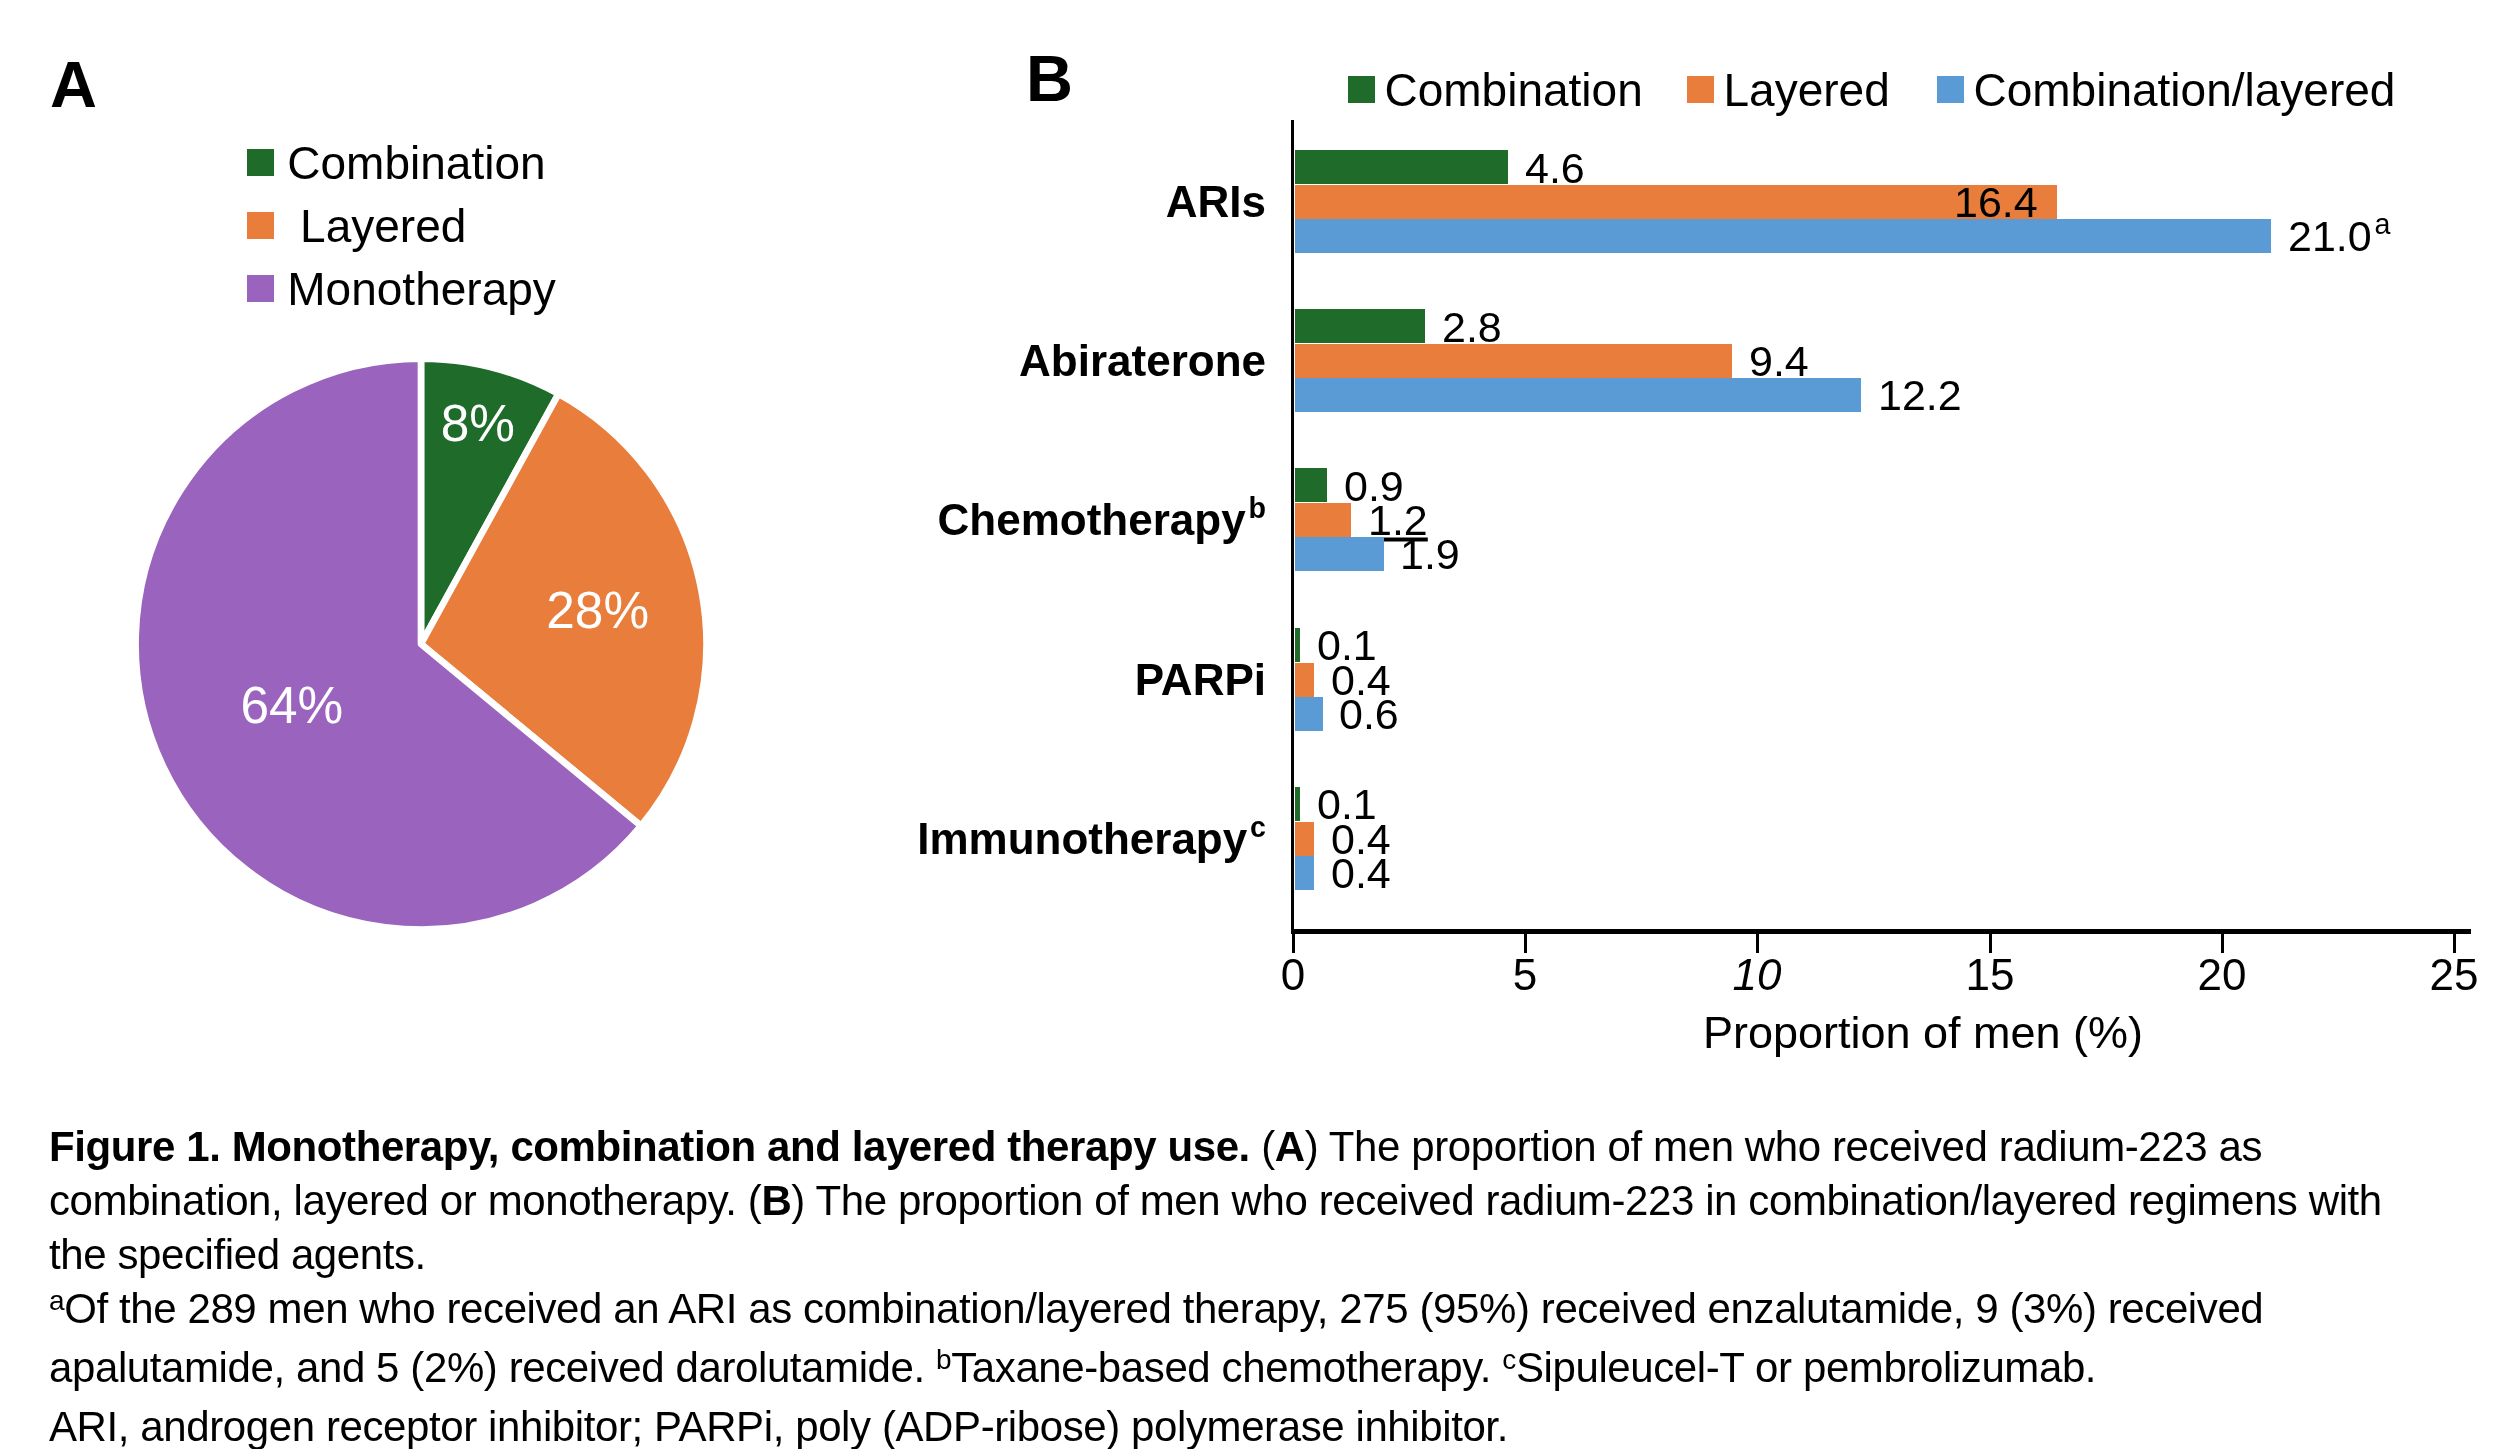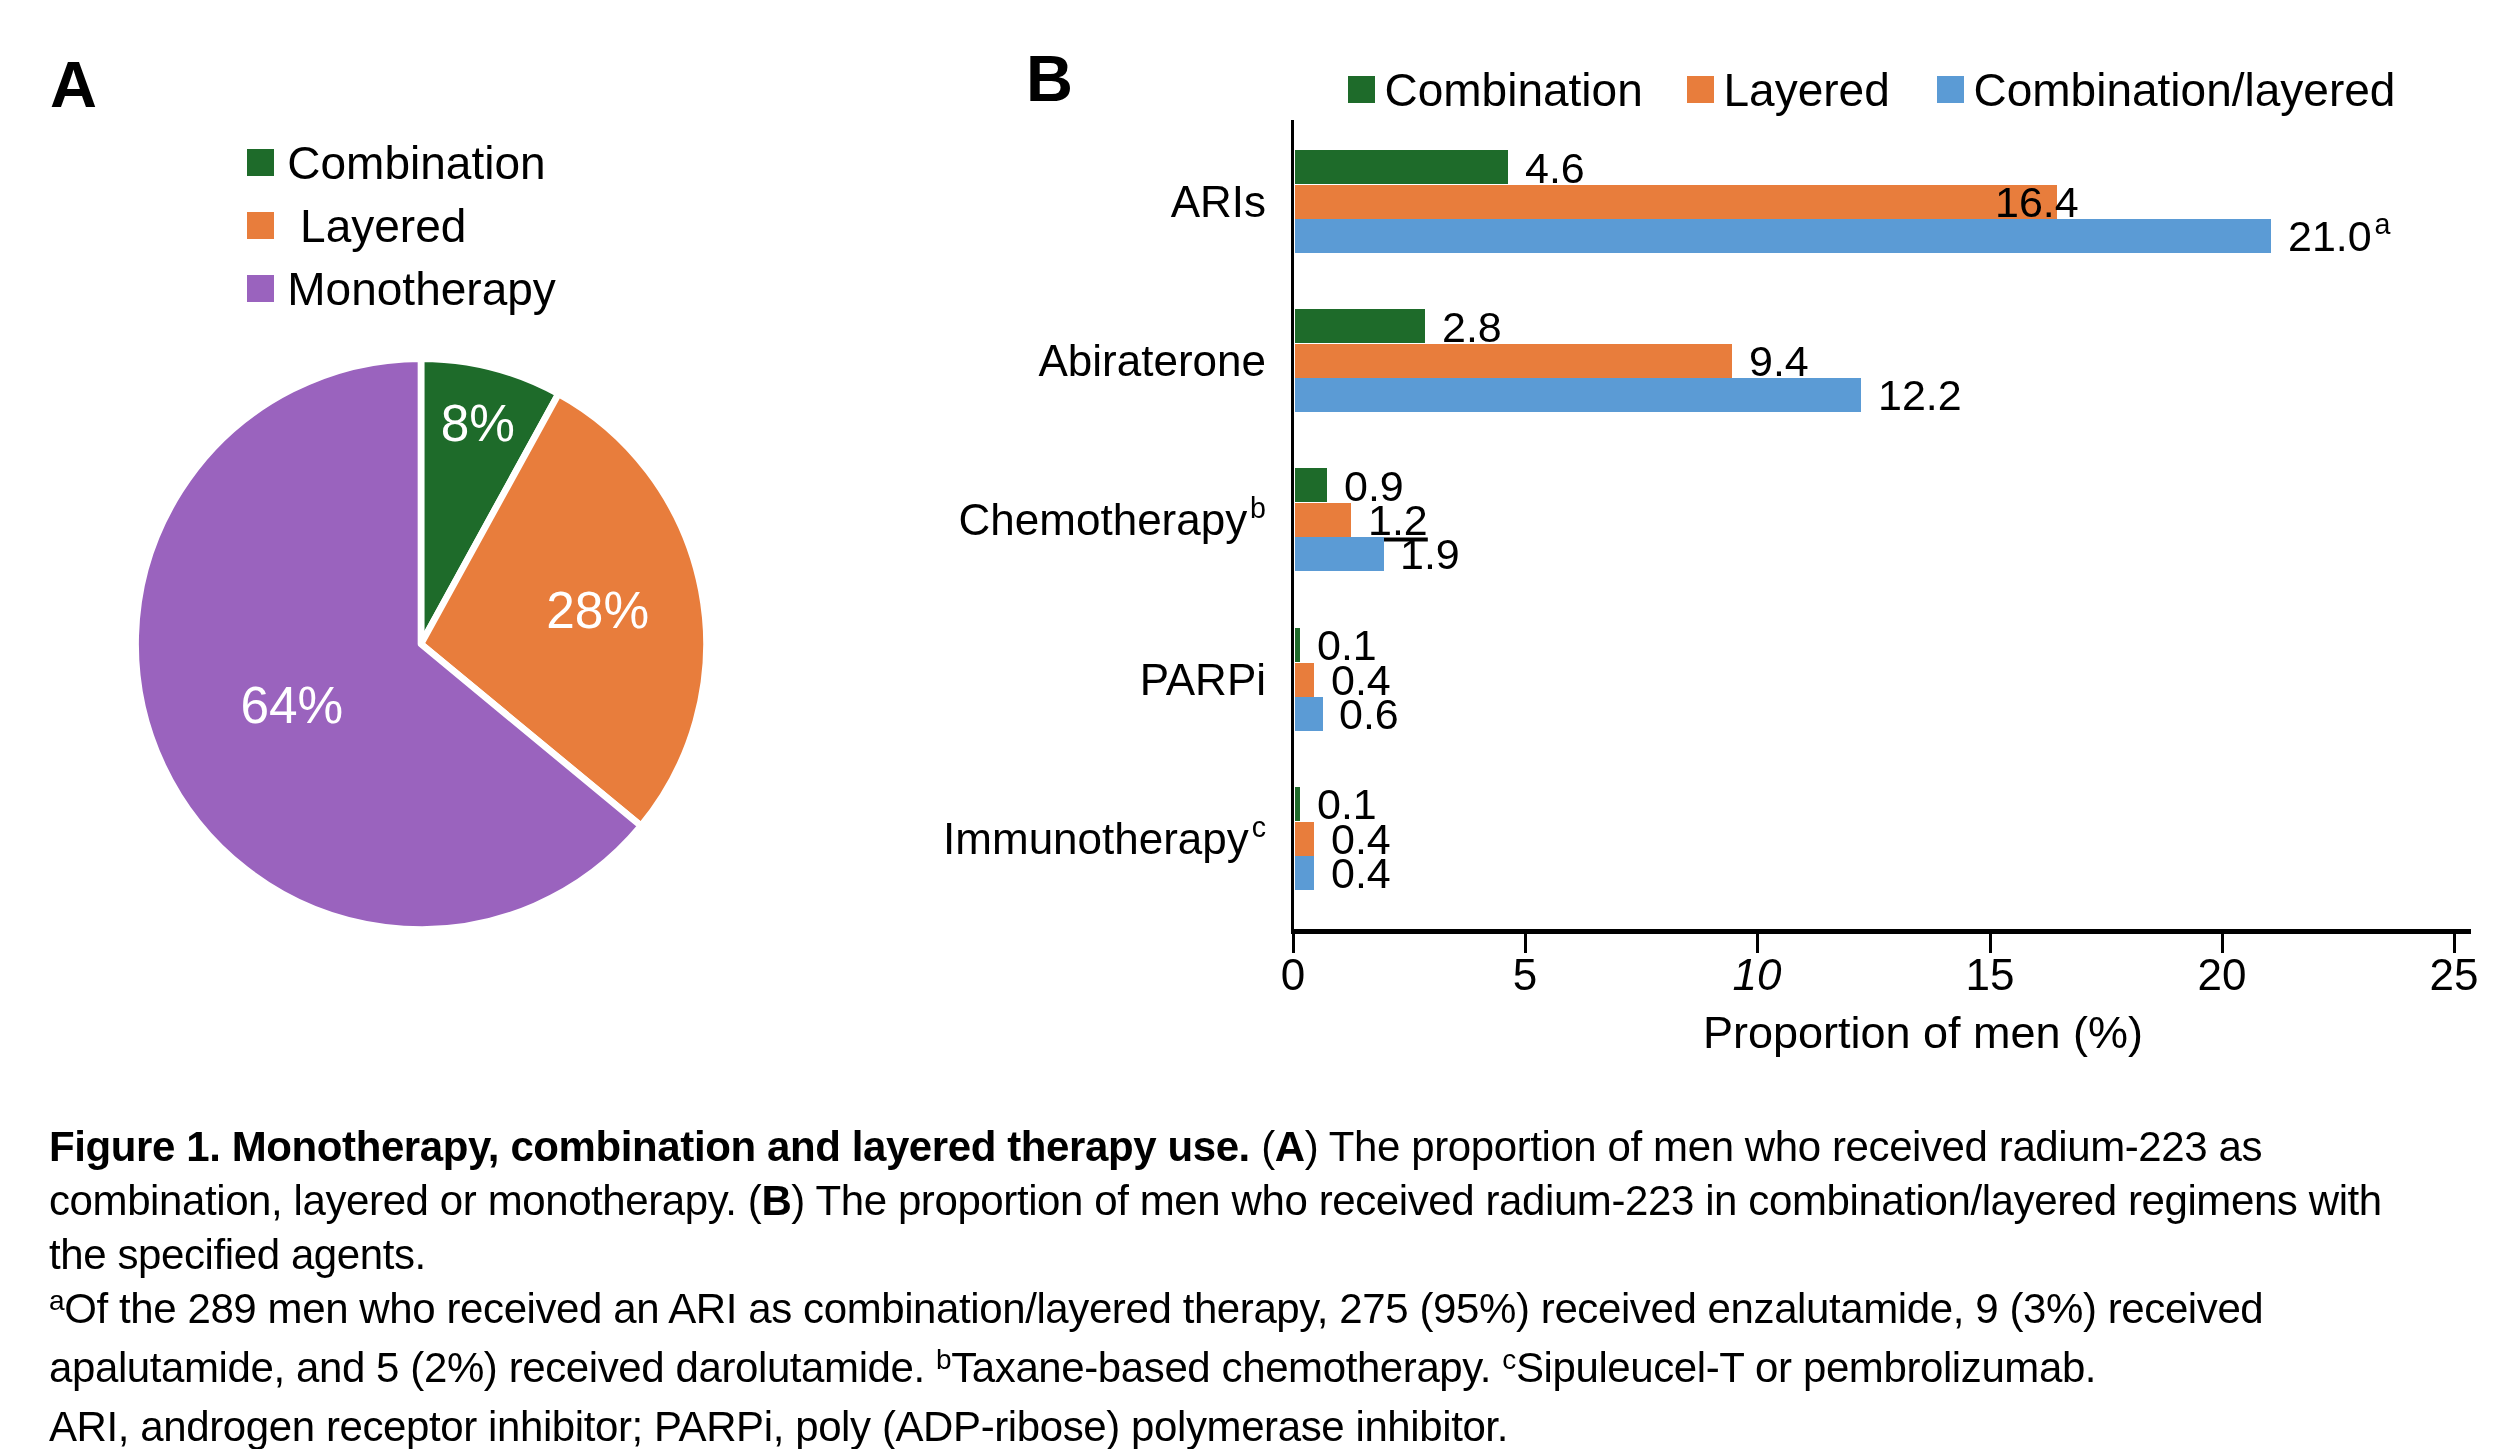--- a/index.html
+++ b/index.html
@@ -16,21 +16,21 @@
   .legend-inline-item{display:flex;align-items:center;height:53px;position:absolute;top:63px;}
   .sw{width:27px;height:27px;flex:0 0 27px;display:inline-block;}
   .legend-label{font-size:46px;margin-left:13.3px;white-space:pre;}
   .legend-inline-item .legend-label{font-size:46px;margin-left:9.5px;}
   
   .bar{position:absolute;}
   .axis-line{position:absolute;background:#000;}
   .tick{position:absolute;background:#000;width:2.9px;height:19px;}
   .tick-label{position:absolute;font-size:44px;transform:translateX(-50%);white-space:nowrap;}
   .value-label{position:absolute;font-size:43px;transform:translateY(-50%);white-space:nowrap;}
-  .cat-label{position:absolute;font-size:44px;transform:translateY(-50%);text-align:right;white-space:nowrap;}
+  .cat-label{position:absolute;font-size:44px;transform:translateY(-50%);text-align:right;white-space:nowrap;font-weight:bold;}
   .sup{font-size:28.6px;position:relative;top:-17px;margin-left:2.9px;}
   .axis-title{position:absolute;font-size:45px;transform:translateX(-50%);white-space:nowrap;}
   
   .caption{font-size:42px;line-height:54px;letter-spacing:-0.4px;}
   .cap-line{white-space:nowrap;}
   .cap-b{font-weight:700;text-align:right;}
   .cap-sup{font-size:28px;position:relative;top:-13.3px;}
   
   .pie-label{fill:#ffffff;font-size:54px;font-family:"Liberation Sans",sans-serif;}
 </style>
@@ -73,21 +73,21 @@
     <div class="value-label" style="left: 1525px; top: 168px;">4.6</div>
     <div class="bar" style="left: 1295px; top: 309px; width: 130px; height: 34px; background: rgb(30, 107, 42);"></div>
     <div class="value-label" style="left: 1442px; top: 327px;">2.8</div>
     <div class="bar" style="left: 1295px; top: 468px; width: 32px; height: 34px; background: rgb(30, 107, 42);"></div>
     <div class="value-label" style="left: 1344px; top: 486px;">0.9</div>
     <div class="bar" style="left: 1295px; top: 628px; width: 4.8px; height: 34px; background: rgb(30, 107, 42);"></div>
     <div class="value-label" style="left: 1317px; top: 645px;">0.1</div>
     <div class="bar" style="left: 1295px; top: 787px; width: 4.8px; height: 34px; background: rgb(30, 107, 42);"></div>
     <div class="value-label" style="left: 1317px; top: 804px;">0.1</div>
     <div class="bar" style="left: 1295px; top: 185px; width: 762px; height: 34px; background: rgb(232, 125, 60);"></div>
-    <div class="value-label" style="left: 1995px; top: 202px; text-align: center;">16.4</div>
+    <div class="value-label" style="left: 1954px; top: 202px; text-align: center;">16.4</div>
     <div class="bar" style="left: 1295px; top: 344px; width: 437px; height: 34px; background: rgb(232, 125, 60);"></div>
     <div class="value-label" style="left: 1749px; top: 361px;">9.4</div>
     <div class="bar" style="left: 1295px; top: 503px; width: 56px; height: 34px; background: rgb(232, 125, 60);"></div>
     <div class="value-label" style="left: 1368px; top: 520px; text-decoration: underline;">1.2</div>
     <div class="bar" style="left: 1295px; top: 663px; width: 19px; height: 34px; background: rgb(232, 125, 60);"></div>
     <div class="value-label" style="left: 1331px; top: 680px;">0.4</div>
     <div class="bar" style="left: 1295px; top: 822px; width: 19px; height: 34px; background: rgb(232, 125, 60);"></div>
     <div class="value-label" style="left: 1331px; top: 839px;">0.4</div>
     <div class="bar" style="left: 1295px; top: 219px; width: 976px; height: 34px; background: rgb(91, 155, 213);"></div>
     <div class="value-label" style="left: 2288px; top: 236px;">21.0<span class="sup">a</span></div>

